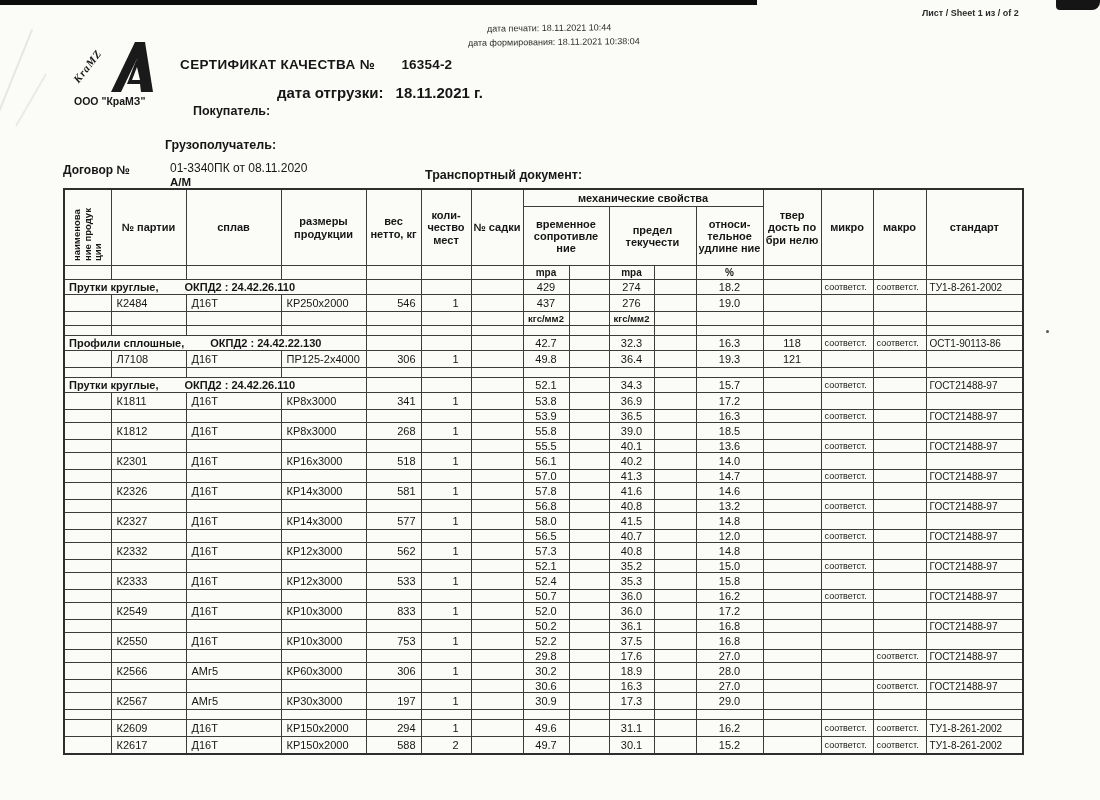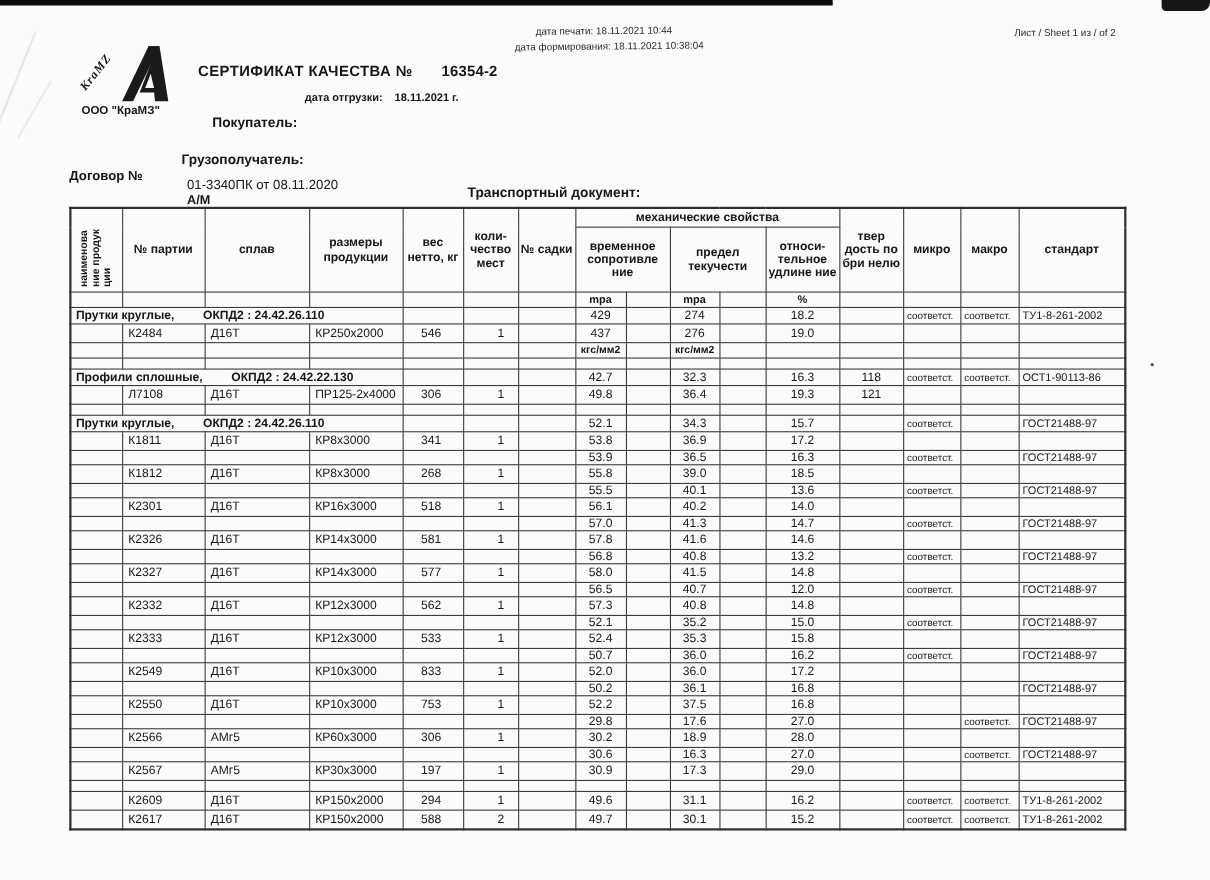--- a/index.html
+++ b/index.html
@@ -12,36 +12,36 @@
   
   .top-strip{left:0;top:0;width:757px;height:5px;background:#0c0c0c;}
   .corner-blob{left:1056px;top:0;width:44px;height:10px;background:#151515;border-radius:0 0 8px 4px;}
   .crease1{left:14px;top:26px;width:2px;height:92px;background:#e6e6e2;transform:rotate(22deg);}
   .crease2{left:30px;top:70px;width:2px;height:60px;background:#eceae6;transform:rotate(30deg);}
   .margin-dot{left:1046px;top:330px;width:3px;height:3px;background:#555;border-radius:50%;}
 
   .small-meta{font-size:9px;color:#2b2b2b;}
   .print-date{left:487px;top:23px;transform:rotate(-0.6deg);}
   .form-date{left:468px;top:37px;transform:rotate(-0.6deg);}
-  .sheet-info{left:922px;top:25px;}
+  .sheet-info{left:922px;top:8px;font-weight:bold;}
 
   
   .logo-wrap{left:72px;top:36px;width:130px;height:75px;}
   .logo-glyph{position:absolute;left:33px;top:4px;width:52px;height:56px;}
   .logo-kramz-lat{position:absolute;left:-4px;top:24px;font-family:"Liberation Serif",serif;
     font-style:italic;font-weight:bold;font-size:11px;transform:rotate(-52deg);letter-spacing:1px;}
   .logo-company{position:absolute;left:2px;top:59px;font-size:10.5px;font-weight:bold;white-space:nowrap;}
 
   .title{left:180px;top:57px;font-size:13.5px;font-weight:bold;letter-spacing:.4px;}
   .title .num{margin-left:22px;letter-spacing:.2px;}
-  .ship-date{left:277px;top:84px;font-size:10px;font-weight:bold;}
+  .ship-date{left:277px;top:84px;font-size:15px;font-weight:bold;}
   .ship-date .val{margin-left:8px;}
   .buyer{left:193px;top:104px;font-size:12.5px;font-weight:bold;}
   .consignee{left:165px;top:138px;font-size:12.5px;font-weight:bold;}
-  .contract-label{left:63px;top:153px;font-size:12px;font-weight:bold;}
+  .contract-label{left:63px;top:163px;font-size:12px;font-weight:bold;}
   .contract-value{left:170px;top:161px;font-size:12px;}
   .contract-note{left:170px;top:176px;font-size:11.5px;font-weight:bold;}
   .transport{left:425px;top:168px;font-size:12.5px;font-weight:bold;}
 
   
   .tbl-wrap{left:63px;top:188px;width:961px;}
   table{border-collapse:collapse;table-layout:fixed;width:959px;background:transparent;}
   th,td{border:1px solid #3c3c3c;padding:0 2px;overflow:hidden;white-space:nowrap;
         font-size:11px;vertical-align:middle;}
   table{border:2px solid #2e2e2e;}
@@ -60,21 +60,21 @@
   tr.r-batch td{height:16px;}
   tr.r-thin td{height:12px;}
   tr.r-spacer td{height:9px;}
   tr.r-units2 td{height:13px;}
   tr.r-single td{height:16px;}
 
   td.c-group{white-space:nowrap;padding-left:4px;}
   .g-name{font-weight:bold;font-size:11px;}
   .g-okpd{font-weight:bold;font-size:11px;margin-left:26px;margin-top:36px;}
   td.c-party,td.c-alloy,td.c-size{padding-left:5px;text-align:left;}
-  td.c-weight{text-align:center;padding-right:5px;}
+  td.c-weight{text-align:right;padding-right:5px;}
   td.c-qty{text-align:right;padding-right:12px;}
   td.c-va,td.c-ta,td.c-e,td.c-hard{text-align:center;}
   tr.r-units2 td.c-va,tr.r-units2 td.c-ta{font-weight:bold;font-size:9.5px;margin-left:36px;}
   td.c-micro,td.c-macro{font-size:9px;text-align:left;padding-left:3px;}
   td.c-std{font-size:10px;text-align:left;padding-left:3px;}
 </style>
 </head>
 <body>
 
 <div class="abs top-strip"></div>

